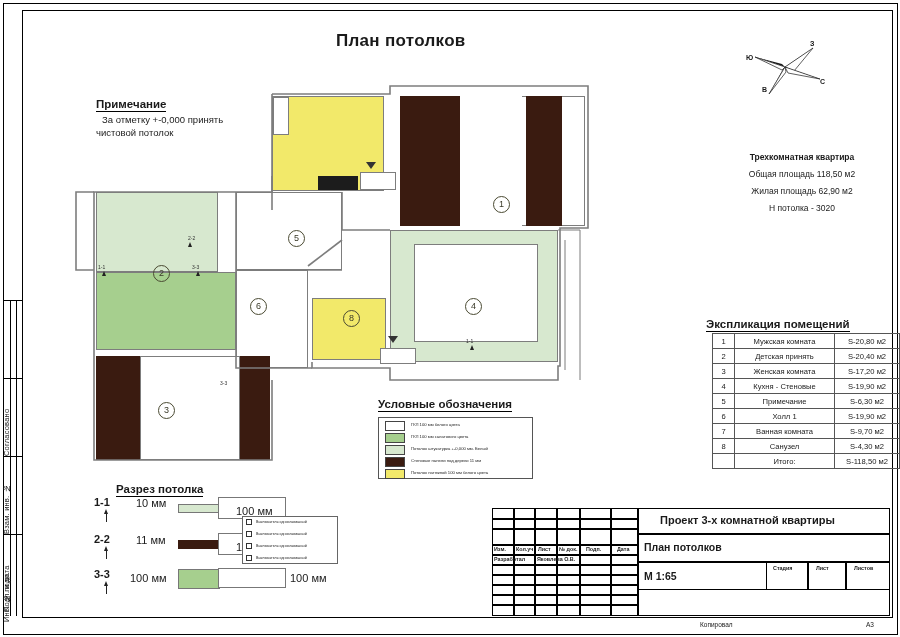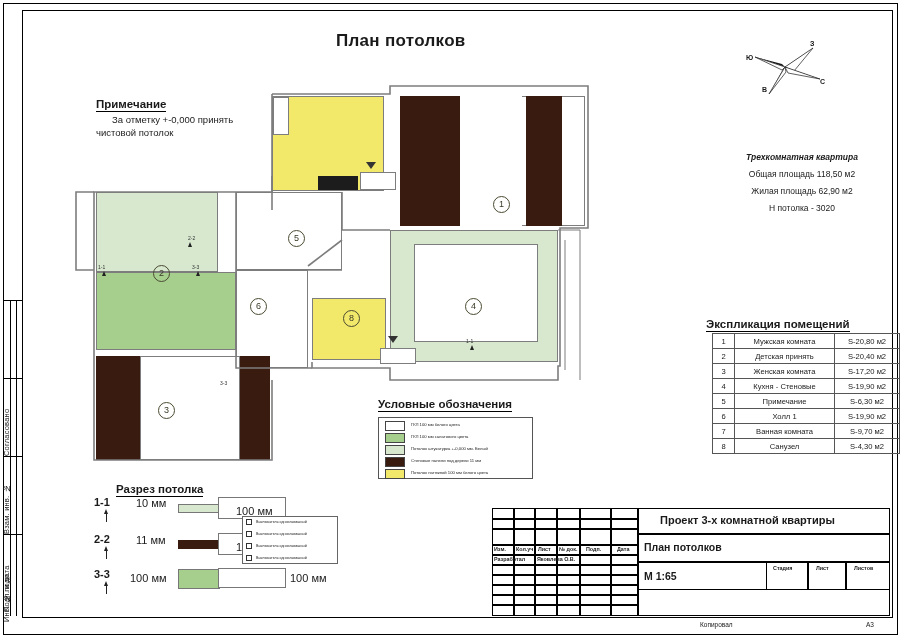--- a/index.html
+++ b/index.html
@@ -15,21 +15,21 @@
   .lm-grid{position:absolute;left:3px;top:300px;width:19px;height:316px;}
   .lm-grid i{position:absolute;left:0;width:19px;border-top:1px solid #000;display:block;}
   .lm-col{position:absolute;top:300px;height:316px;border-left:1px solid #000;}
 
   
   .t{position:absolute;white-space:nowrap;}
   .title{font-size:17px;font-weight:bold;letter-spacing:.3px;}
   .hdr-u{font-size:11.5px;font-weight:bold;border-bottom:1.6px solid #000;padding-bottom:1px;}
   .note{font-size:9.5px;line-height:13px;}
   .ap{font-size:8.5px;text-align:center;}
-  .ap.b{font-weight:bold;font-style:italic;}
+  .ap.b{font-weight:bold;}
 
   
   .compass{position:absolute;left:742px;top:38px;width:86px;height:58px;}
   .compass .lbl{position:absolute;font-size:7px;font-weight:bold;}
 
   
   .plan{position:absolute;left:60px;top:80px;width:560px;height:400px;}
   .rm{position:absolute;box-sizing:border-box;}
   .wall{position:absolute;background:#fff;border:1px solid #7d7d7d;box-sizing:border-box;}
   .num{position:absolute;width:15px;height:15px;border:1px solid #4a4a32;border-radius:50%;
@@ -89,21 +89,21 @@
     <div class="lm-txt" style="left:2px;top:382px;height:74px;">Согласовано</div>
     <div class="lm-txt" style="left:2px;top:460px;height:74px;">Взам. инв. №</div>
     <div class="lm-txt" style="left:2px;top:538px;height:74px;">Подп. и дата</div>
     <div class="lm-txt" style="left:2px;top:548px;height:74px;">Инв. № подл.</div>
   </div>
 
   <div class="t title" style="left:336px;top:31px;">План потолков</div>
 
   <div>
     <div class="t hdr-u" style="left:96px;top:98px;text-align:right;">Примечание</div>
-    <div class="t note" style="left:112px;top:113px;">За отметку +-0,000 принять</div>
+    <div class="t note" style="left:102px;top:113px;">За отметку +-0,000 принять</div>
     <div class="t note" style="left:96px;top:126px;">чистовой потолок</div>
   </div>
 
   <div class="compass">
     <svg width="86" height="58" viewBox="0 0 86 58">
       <g fill="#1a1a1a">
         <path d="M43,29 L71,10 L49,26 Z"></path>
         <path d="M43,29 L71,10 L52,33 Z" fill="#fff" stroke="#1a1a1a" stroke-width="0.7"></path>
         <path d="M43,29 L13,19 L40,26 Z"></path>
         <path d="M43,29 L13,19 L40,32 Z" fill="#fff" stroke="#1a1a1a" stroke-width="0.7"></path>
@@ -295,20 +295,25 @@
       <tr>
         <td class="n">7</td>
         <td class="nm">Ванная комната</td>
         <td class="ar">S-9,70 м2</td>
       </tr>
       <tr>
         <td class="n">8</td>
         <td class="nm">Санузел</td>
         <td class="ar">S-4,30 м2</td>
       </tr>
+      <tr>
+        <td class="n"></td>
+        <td class="nm">Итого:</td>
+        <td class="ar">S-118,50 м2</td>
+      </tr>
     </tbody>
   </table>
 
   <div class="tb">
 
     <div class="cell" style="left:0;top:0;width:146px;height:108px;"></div>
     <div class="cell" style="left:0;top:0;width:22px;height:108px;"></div>
     <div class="cell" style="left:22px;top:0;width:21px;height:108px;"></div>
     <div class="cell" style="left:43px;top:0;width:22px;height:108px;"></div>
     <div class="cell" style="left:65px;top:0;width:23px;height:108px;"></div>

